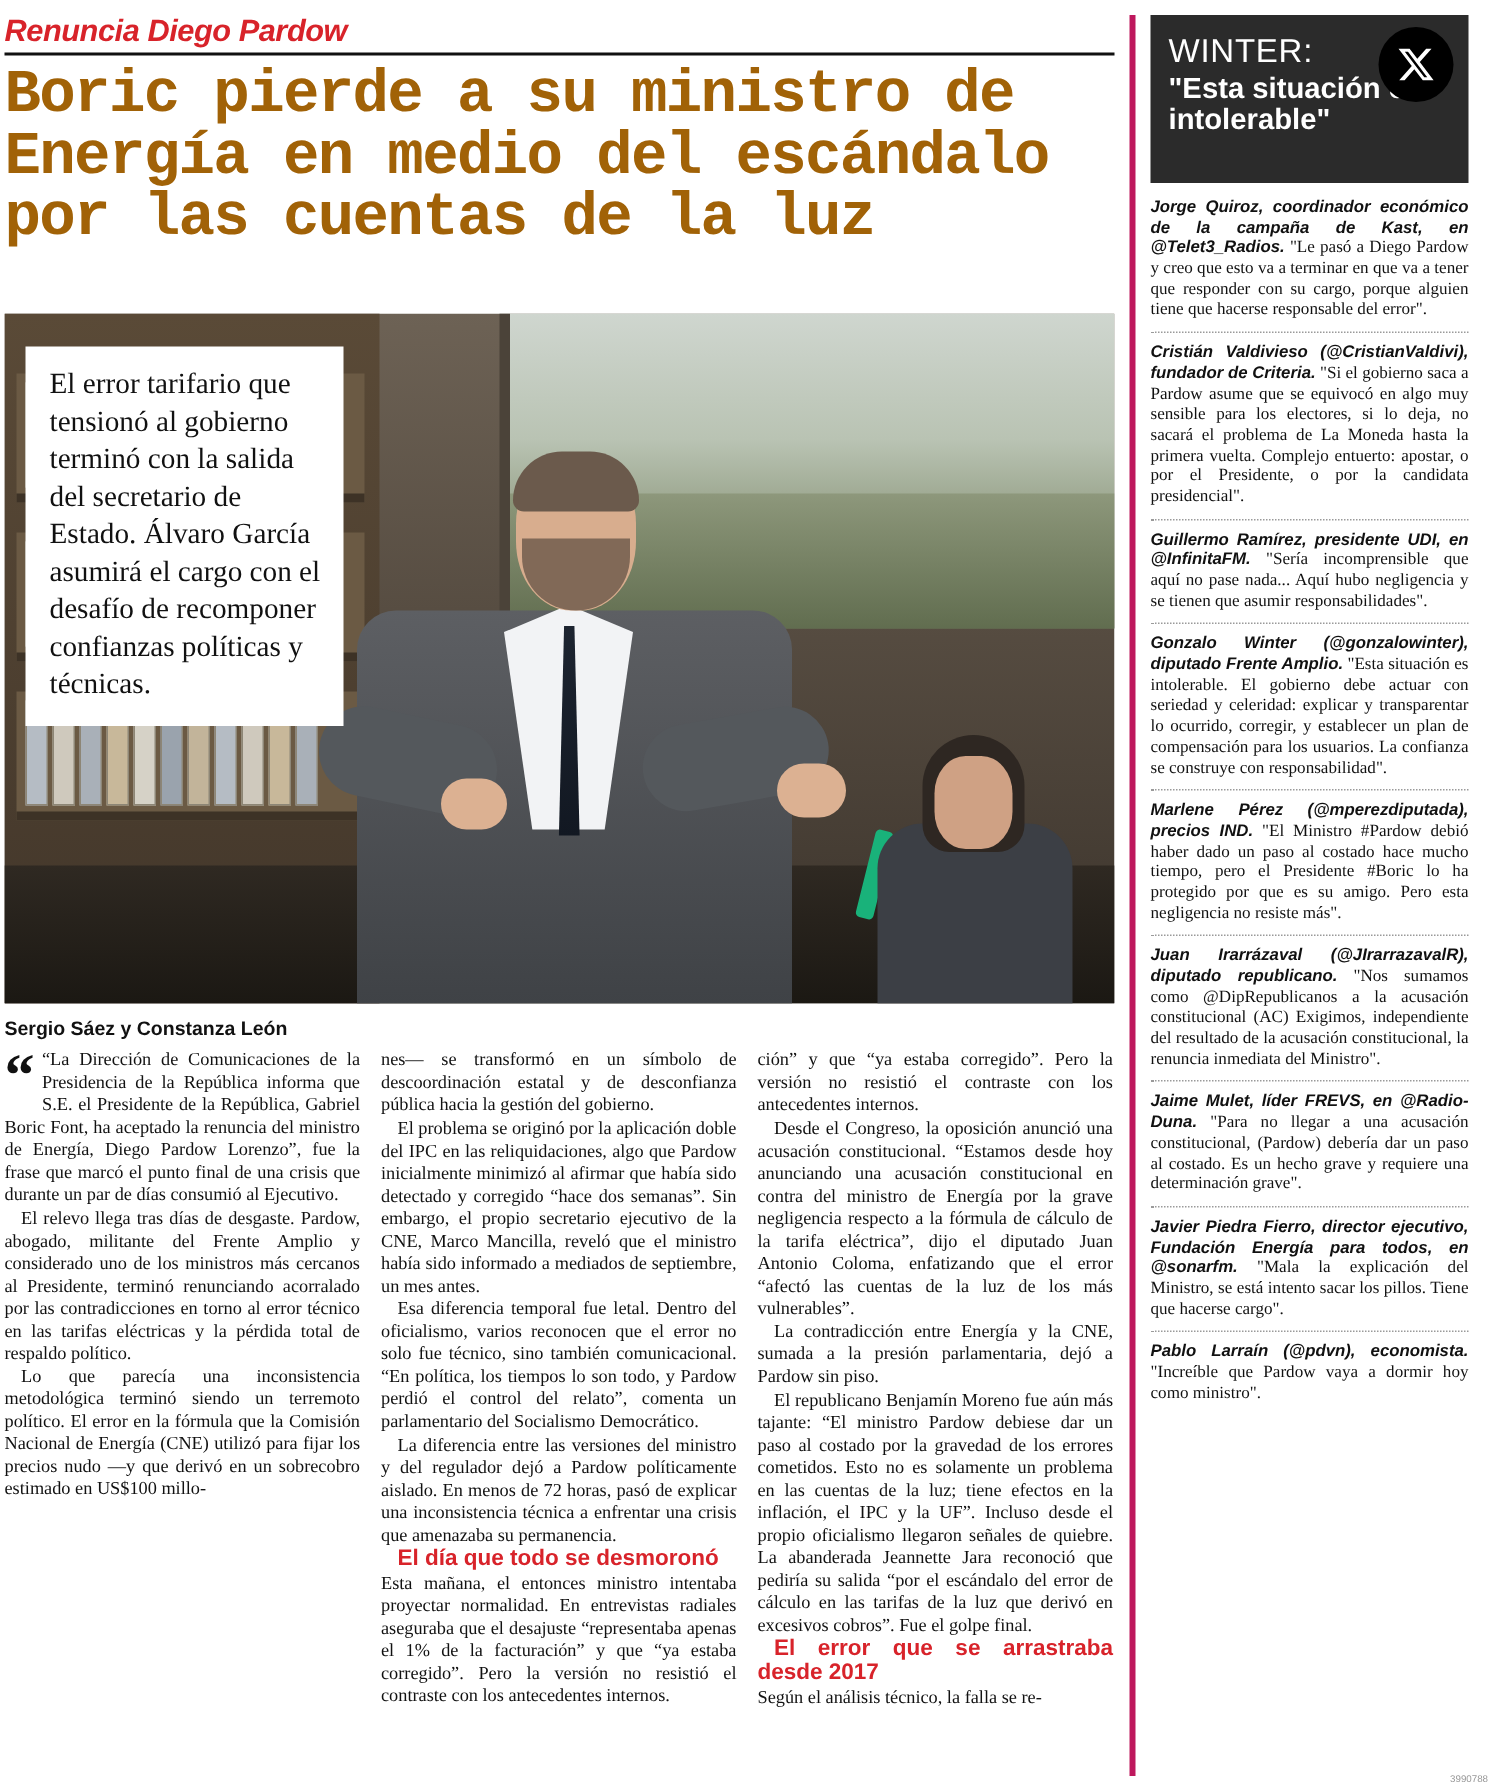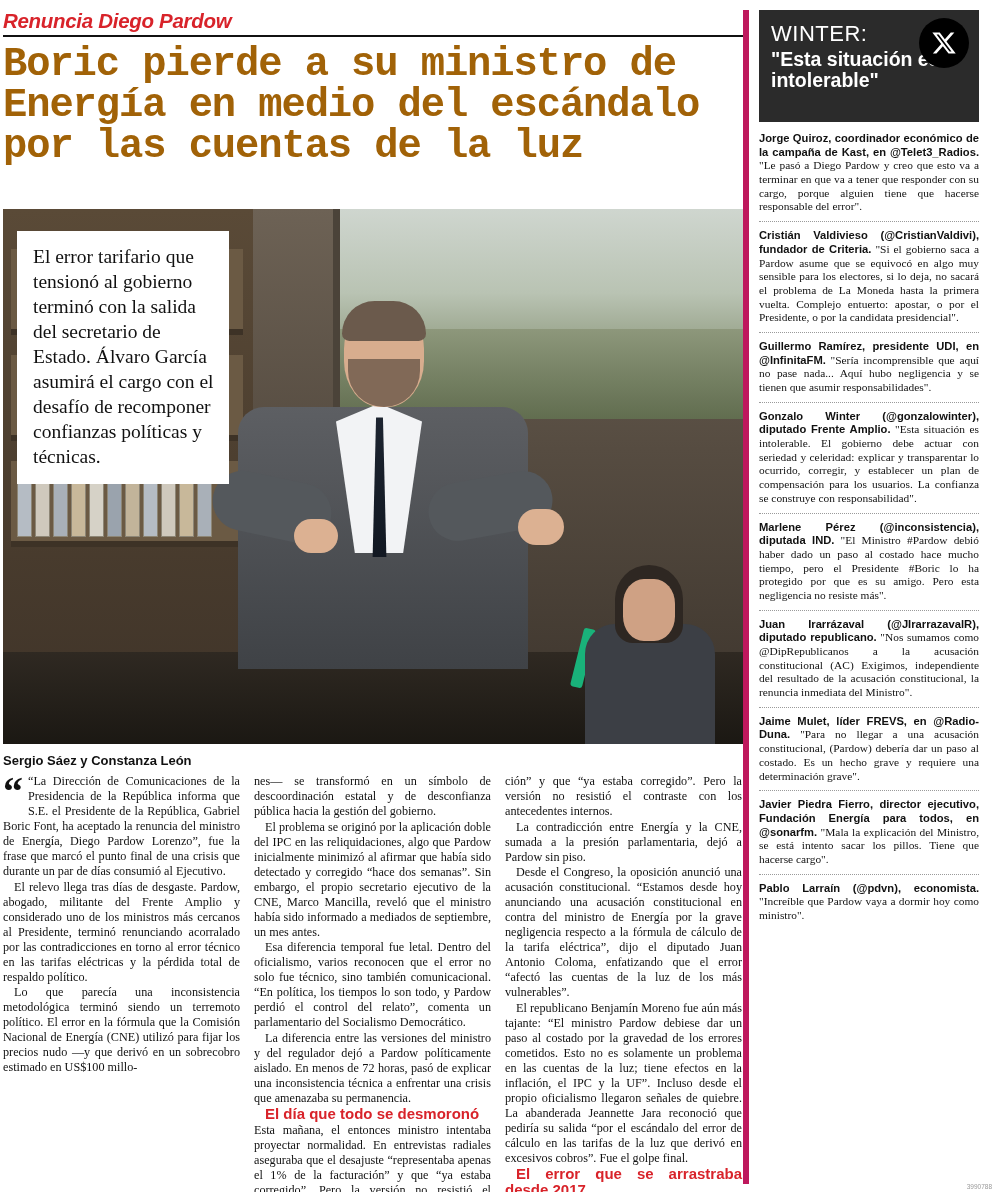--- a/index.html
+++ b/index.html
@@ -10,21 +10,21 @@
     font-family:"Liberation Serif", serif;
     color:#111;
     position:relative;
     overflow:hidden;
   }
   .page { position:relative; width:1000px; height:1192px; padding:10px 12px 8px 3px; }
 
   
   .layout { display:flex; width:976px; height:1174px; }
   .left { width:740px; position:relative; }
-  .rail { width:236px; border-left:6px solid #be185d; padding-left:10px; position:relative; }
+  .rail { width:236px; margin-left:10px; border-left:4px solid #be185d; padding-left:10px; position:relative; }
 
   
   .kicker {
     font-family:"Liberation Sans", sans-serif;
     font-weight:bold; font-style:italic;
     color:#d8232a;
     font-size:20.5px;
     letter-spacing:-0.3px;
     border-bottom:2.5px solid #111;
     padding-bottom:3px;
@@ -35,21 +35,21 @@
     font-family:Liberation Mono, monospace;
     font-weight:bold;
     font-size:40.5px;
     line-height:1.02;
     letter-spacing:-1.1px;
     color:#a16207;
     margin:0 0 11px 0;
   }
 
   
-  .photo-wrap { position:relative; width:740px; height:535px; overflow:hidden;margin-top:42px; }
+  .photo-wrap { position:relative; width:740px; height:460px; overflow:hidden;margin-top:42px; }
   .photo { position:absolute; inset:0; }
   
   .bg-wall { position:absolute; inset:0; background:linear-gradient(180deg,#6d6255 0%,#564c41 45%,#3b332b 100%); }
   .bg-window {
     position:absolute; left:330px; top:0; width:410px; height:210px;
     background:linear-gradient(180deg,#cfd6cf 0%,#b9c3b3 40%,#8f9a7f 70%,#6d7a5d 100%);
     border-left:7px solid #4b4339;
   }
   .bg-window:after{
     content:""; position:absolute; left:0; top:120px; width:100%; height:90px;
@@ -161,21 +161,21 @@
   }
   .x-badge {
     position:absolute; right:10px; top:8px; width:50px; height:50px;
     background:#000; border-radius:50%;
     display:flex; align-items:center; justify-content:center;
   }
   .x-badge svg { width:26px; height:26px; fill:#fff; }
 
   .rail-body { padding-top:10px; }
   .rail-item { font-size:11.4px; line-height:1.2; text-align:justify; }
-  .rail-item .who { font-family:"Liberation Sans", sans-serif; font-weight:bold; font-size:11.2px; }
+  .rail-item .who { font-family:"Liberation Sans", sans-serif; font-weight:bold; font-size:11.2px;font-style:italic; }
   .dotted { border-bottom:1px dotted #9a9a9a; margin:7px 0 7px 0; }
 </style>
 </head>
 <body>
 
 <div class="page">
   <div class="layout">
 
     <div class="left">
 
@@ -278,22 +278,22 @@
           <p class="first">nes— se transformó en un símbolo de descoordinación estatal y de desconfianza pública hacia la gestión del gobierno.</p>
           <p>El problema se originó por la aplicación doble del IPC en las reliquidaciones, algo que Pardow inicialmente minimizó al afirmar que había sido detectado y corregido “hace dos semanas”. Sin embargo, el propio secretario ejecutivo de la CNE, Marco Mancilla, reveló que el ministro había sido informado a mediados de septiembre, un mes antes.</p>
           <p>Esa diferencia temporal fue letal. Dentro del oficialismo, varios reconocen que el error no solo fue técnico, sino también comunicacional. “En política, los tiempos lo son todo, y Pardow perdió el control del relato”, comenta un parlamentario del Socialismo Democrático.</p>
           <p>La diferencia entre las versiones del ministro y del regulador dejó a Pardow políticamente aislado. En menos de 72 horas, pasó de explicar una inconsistencia técnica a enfrentar una crisis que amenazaba su permanencia.</p>
           <p class="sub-red">El día que todo se desmoronó</p>
           <p class="first">Esta mañana, el entonces ministro intentaba proyectar normalidad. En entrevistas radiales aseguraba que el desajuste “representaba apenas el 1% de la facturación” y que “ya estaba corregido”. Pero la versión no resistió el contraste con los antecedentes internos.</p>
         </div>
 
         <div class="col">
           <p class="first">ción” y que “ya estaba corregido”. Pero la versión no resistió el contraste con los antecedentes internos.</p>
+          <p>Desde el Congreso, la oposición anunció una acusación constitucional. “Estamos desde hoy anunciando una acusación constitucional en contra del ministro de Energía por la grave negligencia respecto a la fórmula de cálculo de la tarifa eléctrica”, dijo el diputado Juan Antonio Coloma, enfatizando que el error “afectó las cuentas de la luz de los más vulnerables”.</p>
           <p>La contradicción entre Energía y la CNE, sumada a la presión parlamentaria, dejó a Pardow sin piso.</p>
-          <p>Desde el Congreso, la oposición anunció una acusación constitucional. “Estamos desde hoy anunciando una acusación constitucional en contra del ministro de Energía por la grave negligencia respecto a la fórmula de cálculo de la tarifa eléctrica”, dijo el diputado Juan Antonio Coloma, enfatizando que el error “afectó las cuentas de la luz de los más vulnerables”.</p>
           <p>El republicano Benjamín Moreno fue aún más tajante: “El ministro Pardow debiese dar un paso al costado por la gravedad de los errores cometidos. Esto no es solamente un problema en las cuentas de la luz; tiene efectos en la inflación, el IPC y la UF”. Incluso desde el propio oficialismo llegaron señales de quiebre. La abanderada Jeannette Jara reconoció que pediría su salida “por el escándalo del error de cálculo en las tarifas de la luz que derivó en excesivos cobros”. Fue el golpe final.</p>
           <p class="sub-red">El error que se arrastraba desde 2017</p>
           <p class="first">Según el análisis técnico, la falla se re-</p>
         </div>
       </div>
     </div>
 
     <div class="rail">
       <div class="rail-head">
         <div class="w1">WINTER:</div>
@@ -321,21 +321,21 @@
           <span class="who">Guillermo Ramírez, presidente UDI, en @InfinitaFM.</span><span> "Sería incomprensible que aquí no pase nada... Aquí hubo negligencia y se tienen que asumir responsabilidades".</span>
         </div>
         <div class="dotted"></div>
 
         <div class="rail-item">
           <span class="who">Gonzalo Winter (@gonzalowinter), diputado Frente Amplio.</span><span> "Esta situación es intolerable. El gobierno debe actuar con seriedad y celeridad: explicar y transparentar lo ocurrido, corregir, y establecer un plan de compensación para los usuarios. La confianza se construye con responsabilidad".</span>
         </div>
         <div class="dotted"></div>
 
         <div class="rail-item">
-          <span class="who">Marlene Pérez (@inconsistencia), diputada IND.</span><span> "El Ministro #Pardow debió haber dado un paso al costado hace mucho tiempo, pero el Presidente #Boric lo ha protegido por que es su amigo. Pero esta negligencia no resiste más".</span>
+          <span class="who">Marlene Pérez (@mperezdiputada), precios IND.</span><span> "El Ministro #Pardow debió haber dado un paso al costado hace mucho tiempo, pero el Presidente #Boric lo ha protegido por que es su amigo. Pero esta negligencia no resiste más".</span>
         </div>
         <div class="dotted"></div>
 
         <div class="rail-item">
           <span class="who">Juan Irarrázaval (@JIrarrazavalR), diputado republicano.</span><span> "Nos sumamos como @DipRepublicanos a la acusación constitucional (AC) Exigimos, independiente del resultado de la acusación constitucional, la renuncia inmediata del Ministro".</span>
         </div>
         <div class="dotted"></div>
 
         <div class="rail-item">
           <span class="who">Jaime Mulet, líder FREVS, en @Radio-Duna.</span><span> "Para no llegar a una acusación constitucional, (Pardow) debería dar un paso al costado. Es un hecho grave y requiere una determinación grave".</span>

